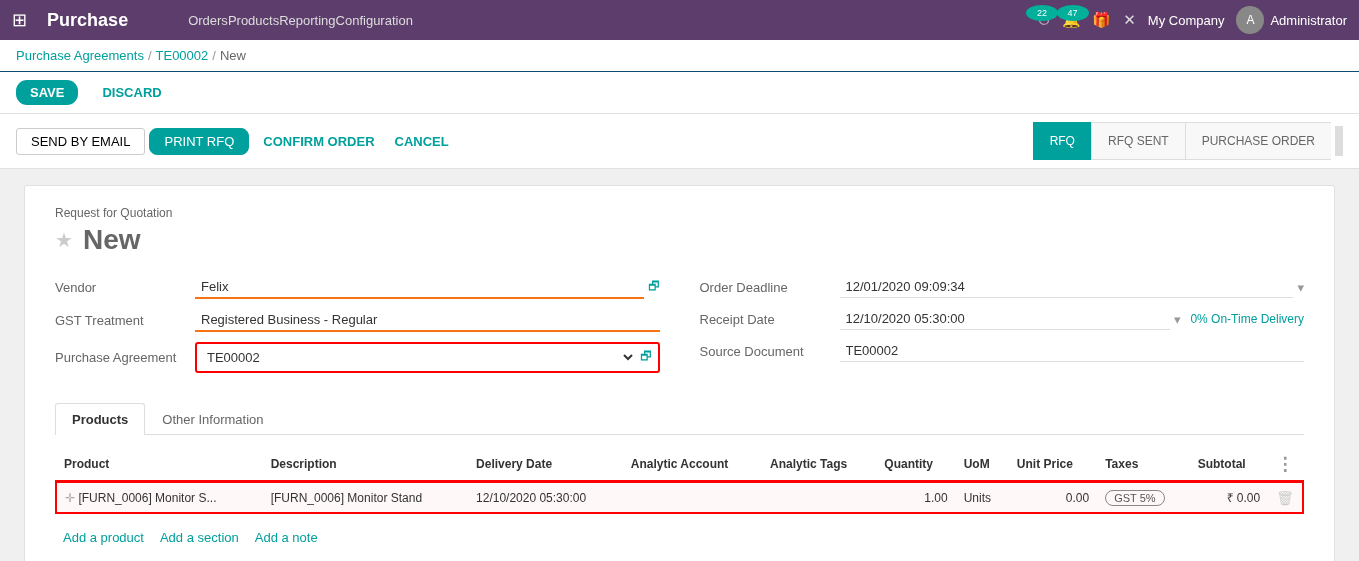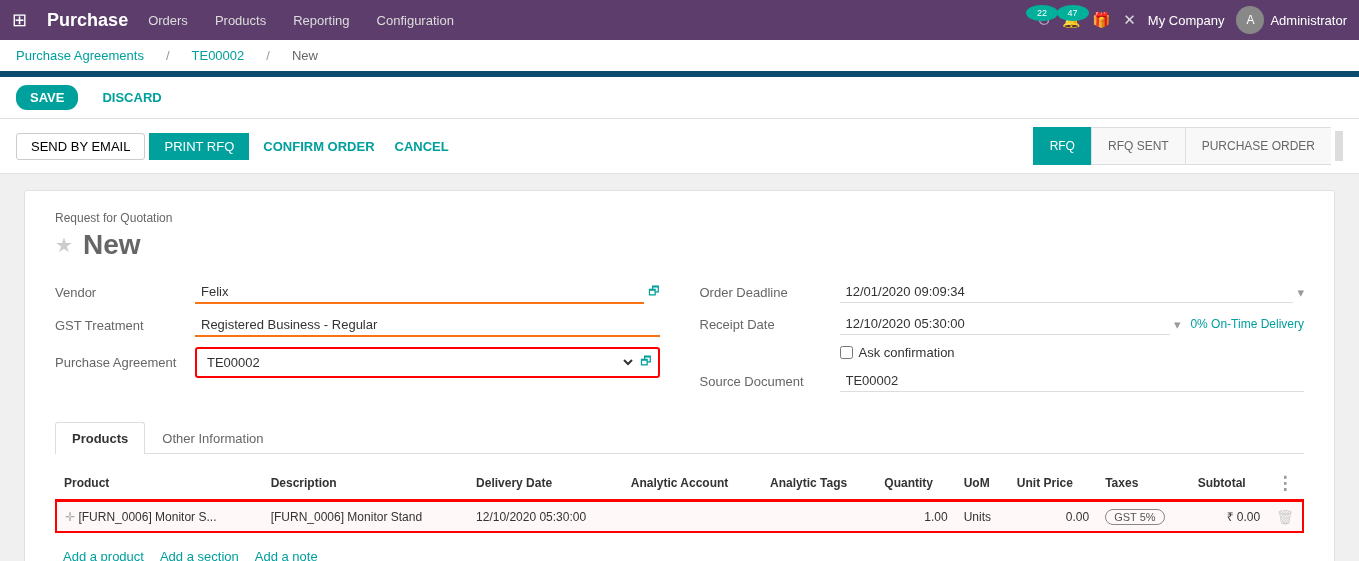--- a/index.html
+++ b/index.html
@@ -9,21 +9,21 @@
     .topbar {
       background: #5c3d6b;
       color: white;
       display: flex;
       align-items: center;
       height: 40px;
       padding: 0 12px;
       gap: 20px;
     }
     .topbar-logo { font-size: 18px; font-weight: bold; color: white; }
-    .topbar-nav { display: flex; gap: 27px; flex: 1; }
+    .topbar-nav { display: flex; gap: 0; flex: 1; margin-left: 40px; }
     .topbar-nav span { color: #ddd; cursor: pointer; font-size: 13px; }
     .topbar-right { display: flex; align-items: center; gap: 12px; }
     .topbar-icon { color: #ddd; font-size: 15px; cursor: pointer; position: relative; }
     .badge {
       position: absolute;
       top: -6px; right: -8px;
       background: #00b09b;
       color: white;
       border-radius: 50%;
       font-size: 9px;
@@ -31,24 +31,24 @@
       display: flex; align-items: center; justify-content: center;
     }
     .topbar-company { color: white; font-size: 13px; }
     .topbar-user { display: flex; align-items: center; gap: 6px; color: white; font-size: 13px; }
     .avatar { width: 28px; height: 28px; border-radius: 50%; background: #888; display: flex; align-items: center; justify-content: center; color: white; font-size: 12px; }
 
     
     .breadcrumb-bar {
       background: white;
       padding: 8px 16px;
-      border-bottom: 6px solid #0c4a6e;
+      border-bottom: 1px solid #0c4a6e;
       display: flex;
       align-items: center;
-      gap: 22px;
+      gap: 4px;
       font-size: 13px;
       color: #00a09d;
     }
     .breadcrumb-bar .sep { color: #999; }
     .breadcrumb-bar .current { color: #666; }
 
     
     .action-bar {
       background: white;
       padding: 8px 16px;
@@ -95,21 +95,21 @@
       border-radius: 3px;
     }
     .btn-toolbar-teal {
       background: #00a09d;
       color: white;
       border: 1px solid #00a09d;
       padding: 5px 14px;
       cursor: pointer;
       font-size: 13px;
       margin-right: 4px;
-      border-radius: 0;
+      border-radius: 8px;
     }
     .btn-link {
       background: transparent;
       border: none;
       color: #00a09d;
       font-size: 13px;
       font-weight: bold;
       cursor: pointer;
       padding: 5px 10px;
     }
@@ -351,27 +351,20 @@
             <input class="field-input" type="text" value="12/01/2020 09:09:34" style="">
             <span style="color:#999;cursor:pointer;">▾</span>
           </div>
         </div>
         <div class="field-row">
           <span class="field-label">Receipt Date</span>
           <div class="field-value">
             <input class="field-input" type="text" value="12/10/2020 05:30:00" style="">
             <span style="color:#999;cursor:pointer;">▾</span>
             <span class="ontime-link">0% On-Time Delivery</span>
-          </div>
-        </div>
-        <div class="field-row">
-          <span class="field-label"></span>
-          <div class="checkbox-row">
-            <input type="checkbox" style="">
-            <span>Ask confirmation</span>
           </div>
         </div>
         <div class="field-row">
           <span class="field-label">Source Document</span>
           <div class="field-value">
             <input class="field-input" type="text" value="TE00002" style="">
           </div>
         </div>
       </div>
     </div>

